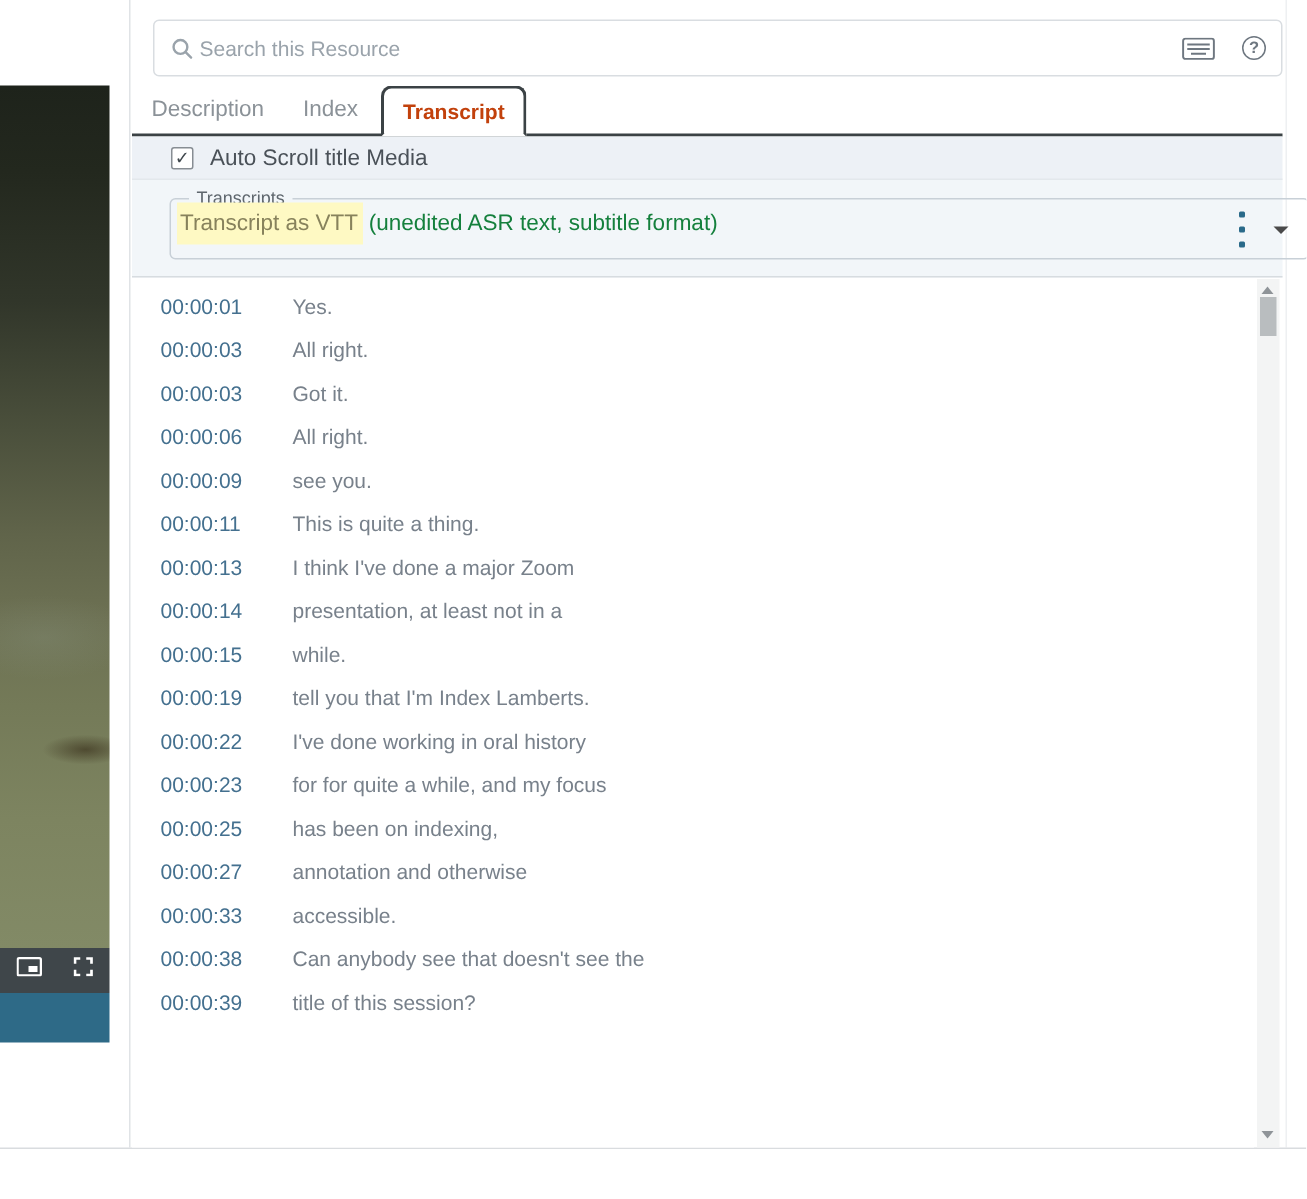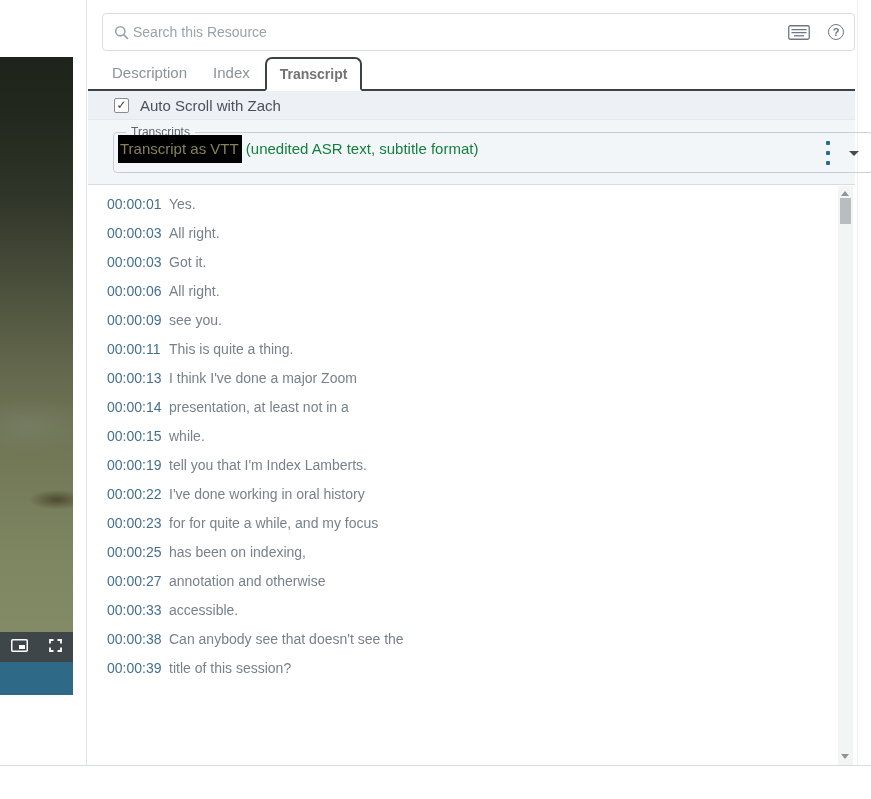--- a/index.html
+++ b/index.html
@@ -37,25 +37,25 @@
   .keyboard-icon { position:absolute; right:44px; top:11px; }
   .help-icon {
     position:absolute; right:10px; top:10px; width:16px; height:16px;
     border:1.3px solid #6e7780; border-radius:50%; color:#6e7780;
     font-size:11px; line-height:14px; text-align:center; font-weight:bold;
   }
 
   
   .tabs {
     position:absolute; left:88px; top:62px; width:767px; height:29px;
-    border-bottom:2px solid #3b4245; display:flex; align-items:flex-end; padding-left:11px;
+    border-bottom:2px solid #3b4245; display:flex; align-items:flex-end; padding-left:0;
   }
   .tab { font-size:15px; color:#8b9298; padding:0 13px 8px; cursor:default; }
   .tab-active {
-    font-size:14px; color:#737373; font-weight:bold; background:#fff;
+    font-size:14px; color:#c2410c; font-weight:bold; background:#fff;
     border:2px solid #3b4245; border-bottom:2px solid #fff; border-radius:7px 7px 0 0;
     padding:7px 13px 7px; margin-bottom:-2px; margin-left:2px;
   }
 
   
   .autoscroll-bar {
     position:absolute; left:88px; top:91px; width:767px; height:29px;
     background:#edf1f6; border-bottom:1px solid #e3e8ec; display:flex; align-items:center;
   }
   .checkbox {
@@ -74,39 +74,39 @@
     position:absolute; left:25px; top:12px; width:760px; height:41px;
     border:1px solid #c8d0d7; border-radius:4px;
   }
   .fieldset-label {
     position:absolute; left:12px; top:-8px; background:#f2f6f9; padding:0 5px;
     font-size:12px; color:#5f676e;
   }
   .fieldset-value {
     position:absolute; left:4px; top:7px; font-size:15px; white-space:nowrap;
   }
-  .hl { background:#000000; color:#87825c; padding:5px 3px 6px 2px; }
+  .hl { background:#fef9c3; color:#87825c; padding:5px 3px 6px 2px; }
   .rest { color:#15803d; }
   .caret-down {
     position:absolute; right:13px; top:18px; width:0; height:0;
     border-left:5px solid transparent; border-right:5px solid transparent;
     border-top:5px solid #4a4a4a;
   }
   .kebab {
     position:absolute; left:735px; top:21px; width:10px; height:24px;
     display:flex; flex-direction:column; align-items:center; justify-content:space-between;
   }
   .kebab span { width:4px; height:4px; background:#2a6a8a; border-radius:1px; display:block; }
 
   
   .transcript-list {
     position:absolute; left:88px; top:186px; width:748px; height:579px;
     background:#fff; overflow:hidden; padding-top:3px;
   }
-  .t-row { display:flex; align-items:center; height:29px; padding-left:19px; font-size:14px; }
+  .t-row { display:flex; align-items:center; height:29px; padding-left:19px; font-size:14px;gap:26px; }
   .t-time { width:54px; color:#44708f; flex-shrink:0; }
   .t-text { margin-left:8px; color:#78818b; white-space:nowrap; }
 
   
   .scrollbar {
     position:absolute; left:838px; top:186px; width:15px; height:579px; background:#f3f4f4;
   }
   .sb-up {
     position:absolute; top:5px; left:3px; width:0; height:0;
     border-left:4.5px solid transparent; border-right:4.5px solid transparent;
@@ -167,21 +167,21 @@
   </div>
 
   <div class="tabs">
     <span class="tab">Description</span>
     <span class="tab">Index</span>
     <span class="tab-active">Transcript</span>
   </div>
 
   <div class="autoscroll-bar">
     <span class="checkbox">✓</span>
-    <span class="autoscroll-label">Auto Scroll with Zach</span>
+    <span class="autoscroll-label">Auto Scroll title Media</span>
   </div>
 
   <div class="select-section">
     <div class="fieldset">
       <span class="fieldset-label">Transcripts</span>
       <span class="fieldset-value"><span class="hl">Transcript as VTT</span><span class="rest"> (unedited ASR text, subtitle format)</span></span>
       <span class="caret-down"></span>
     </div>
     <div class="kebab">
       <span></span>

